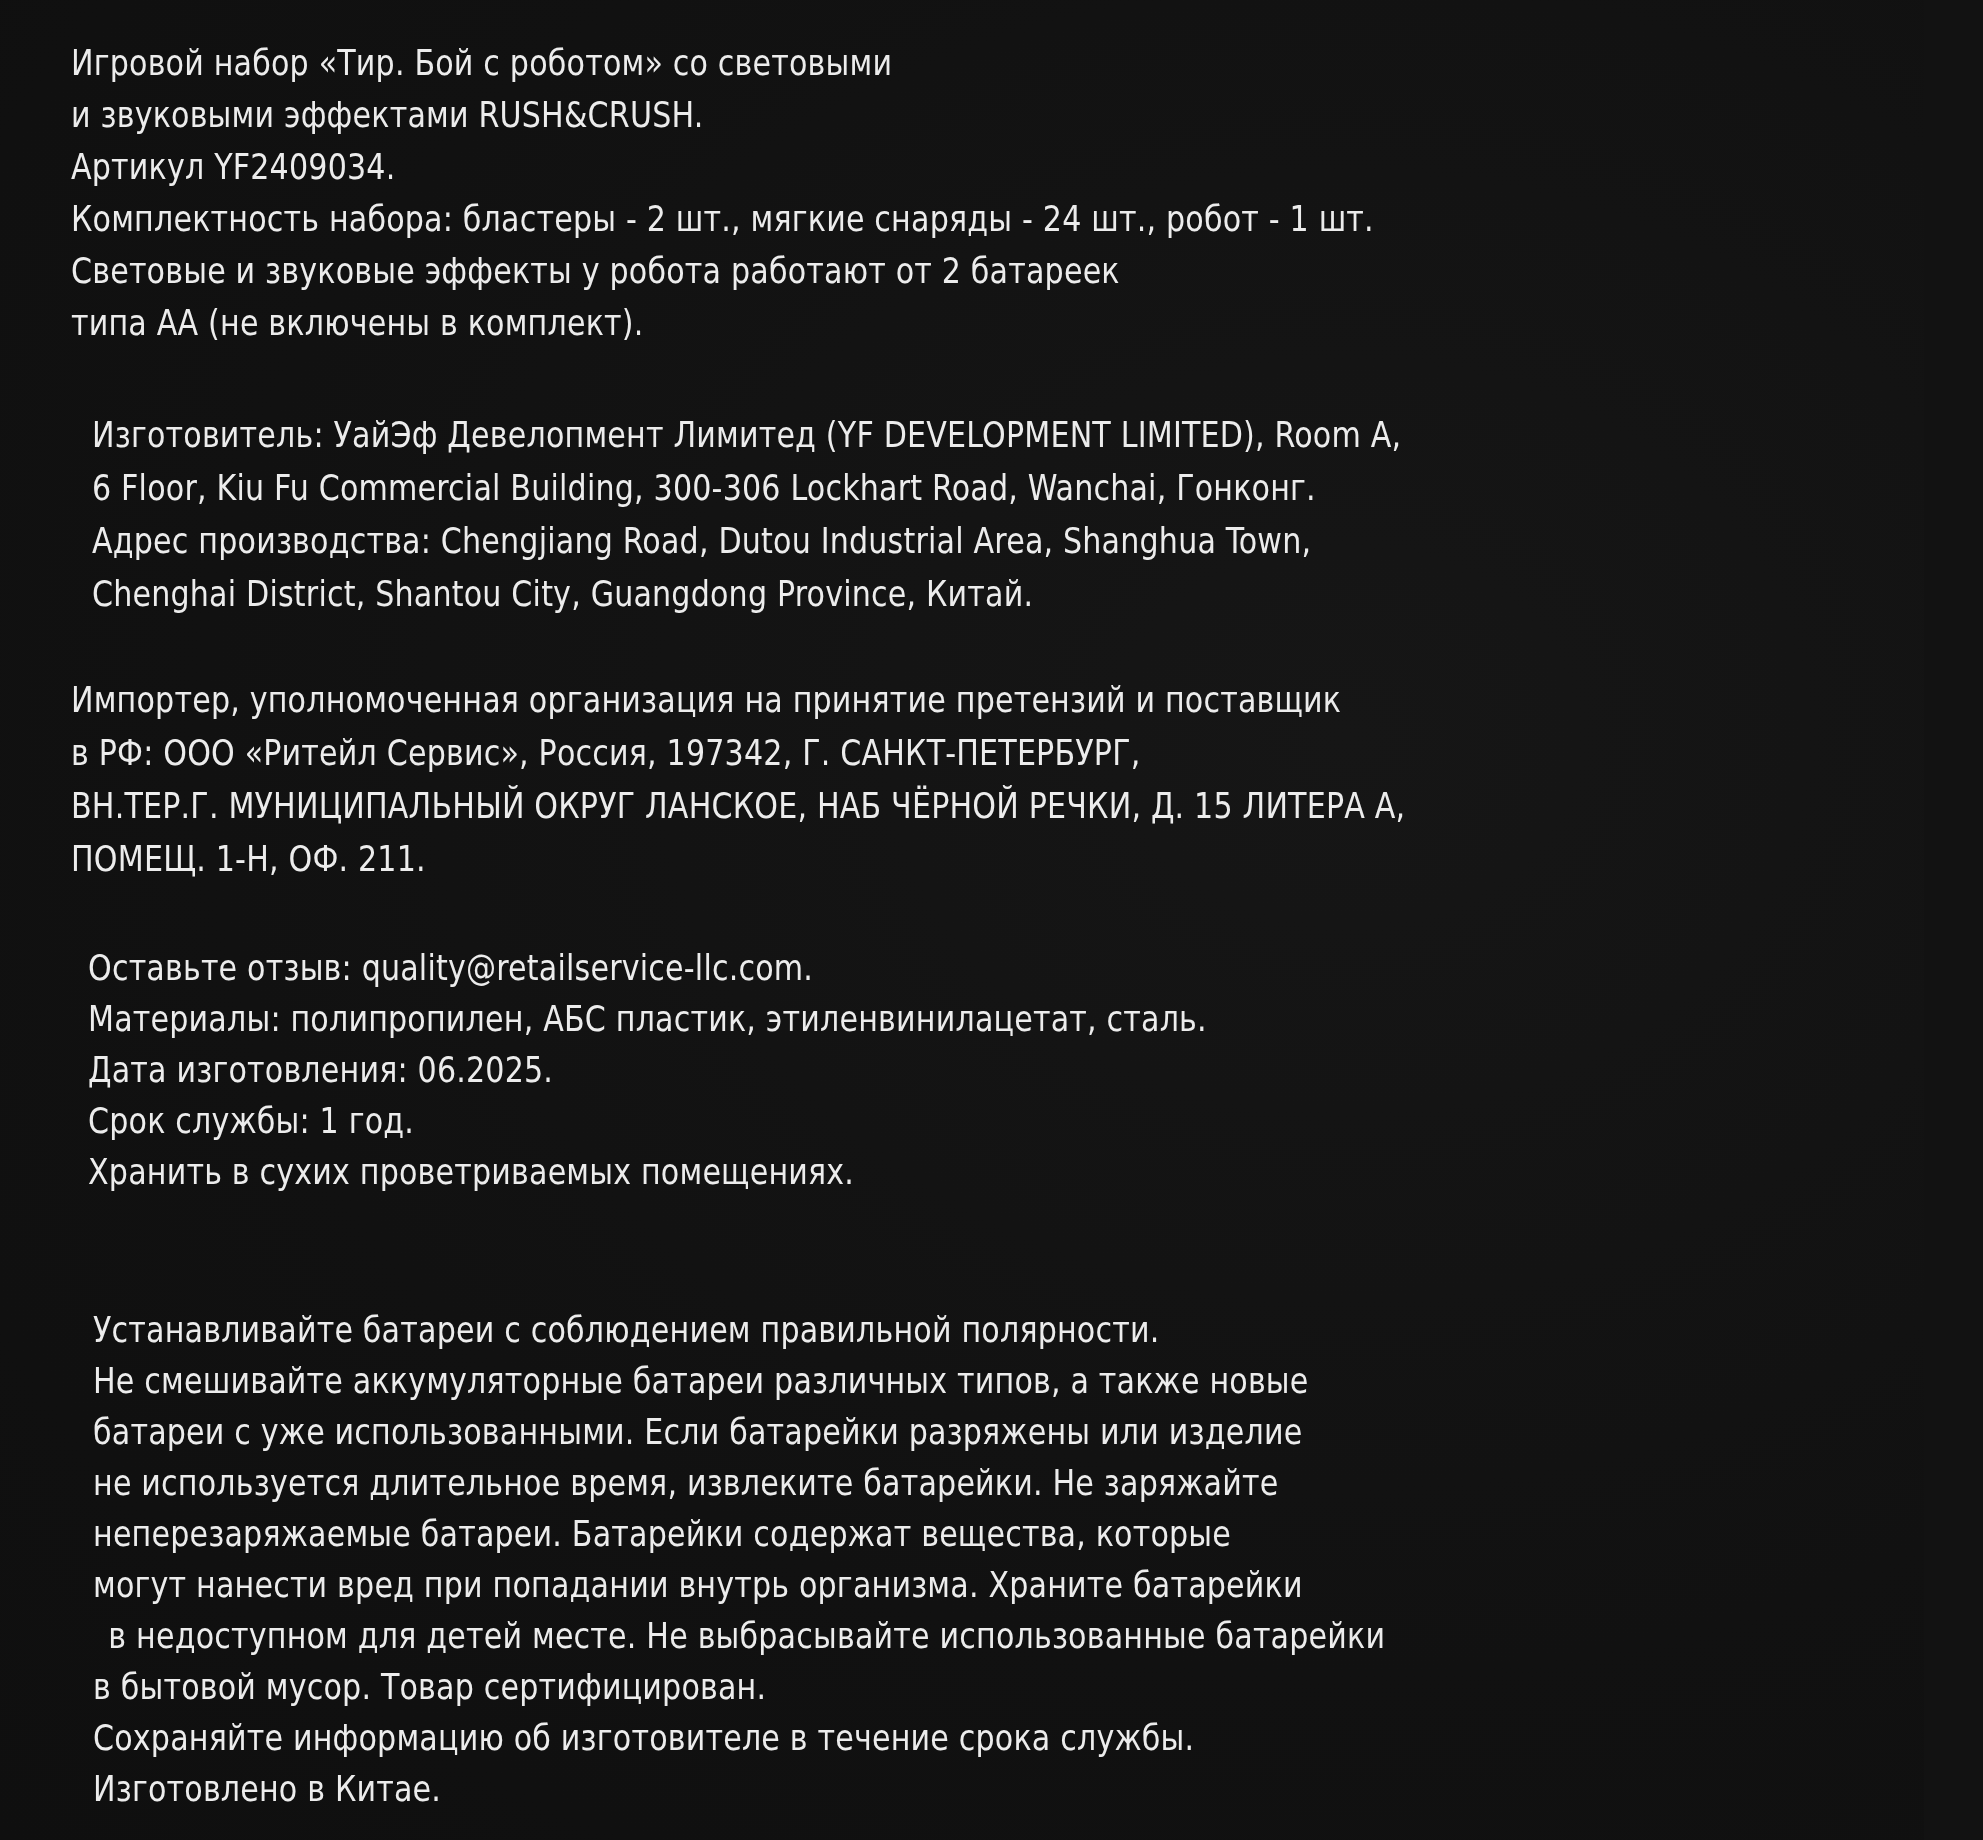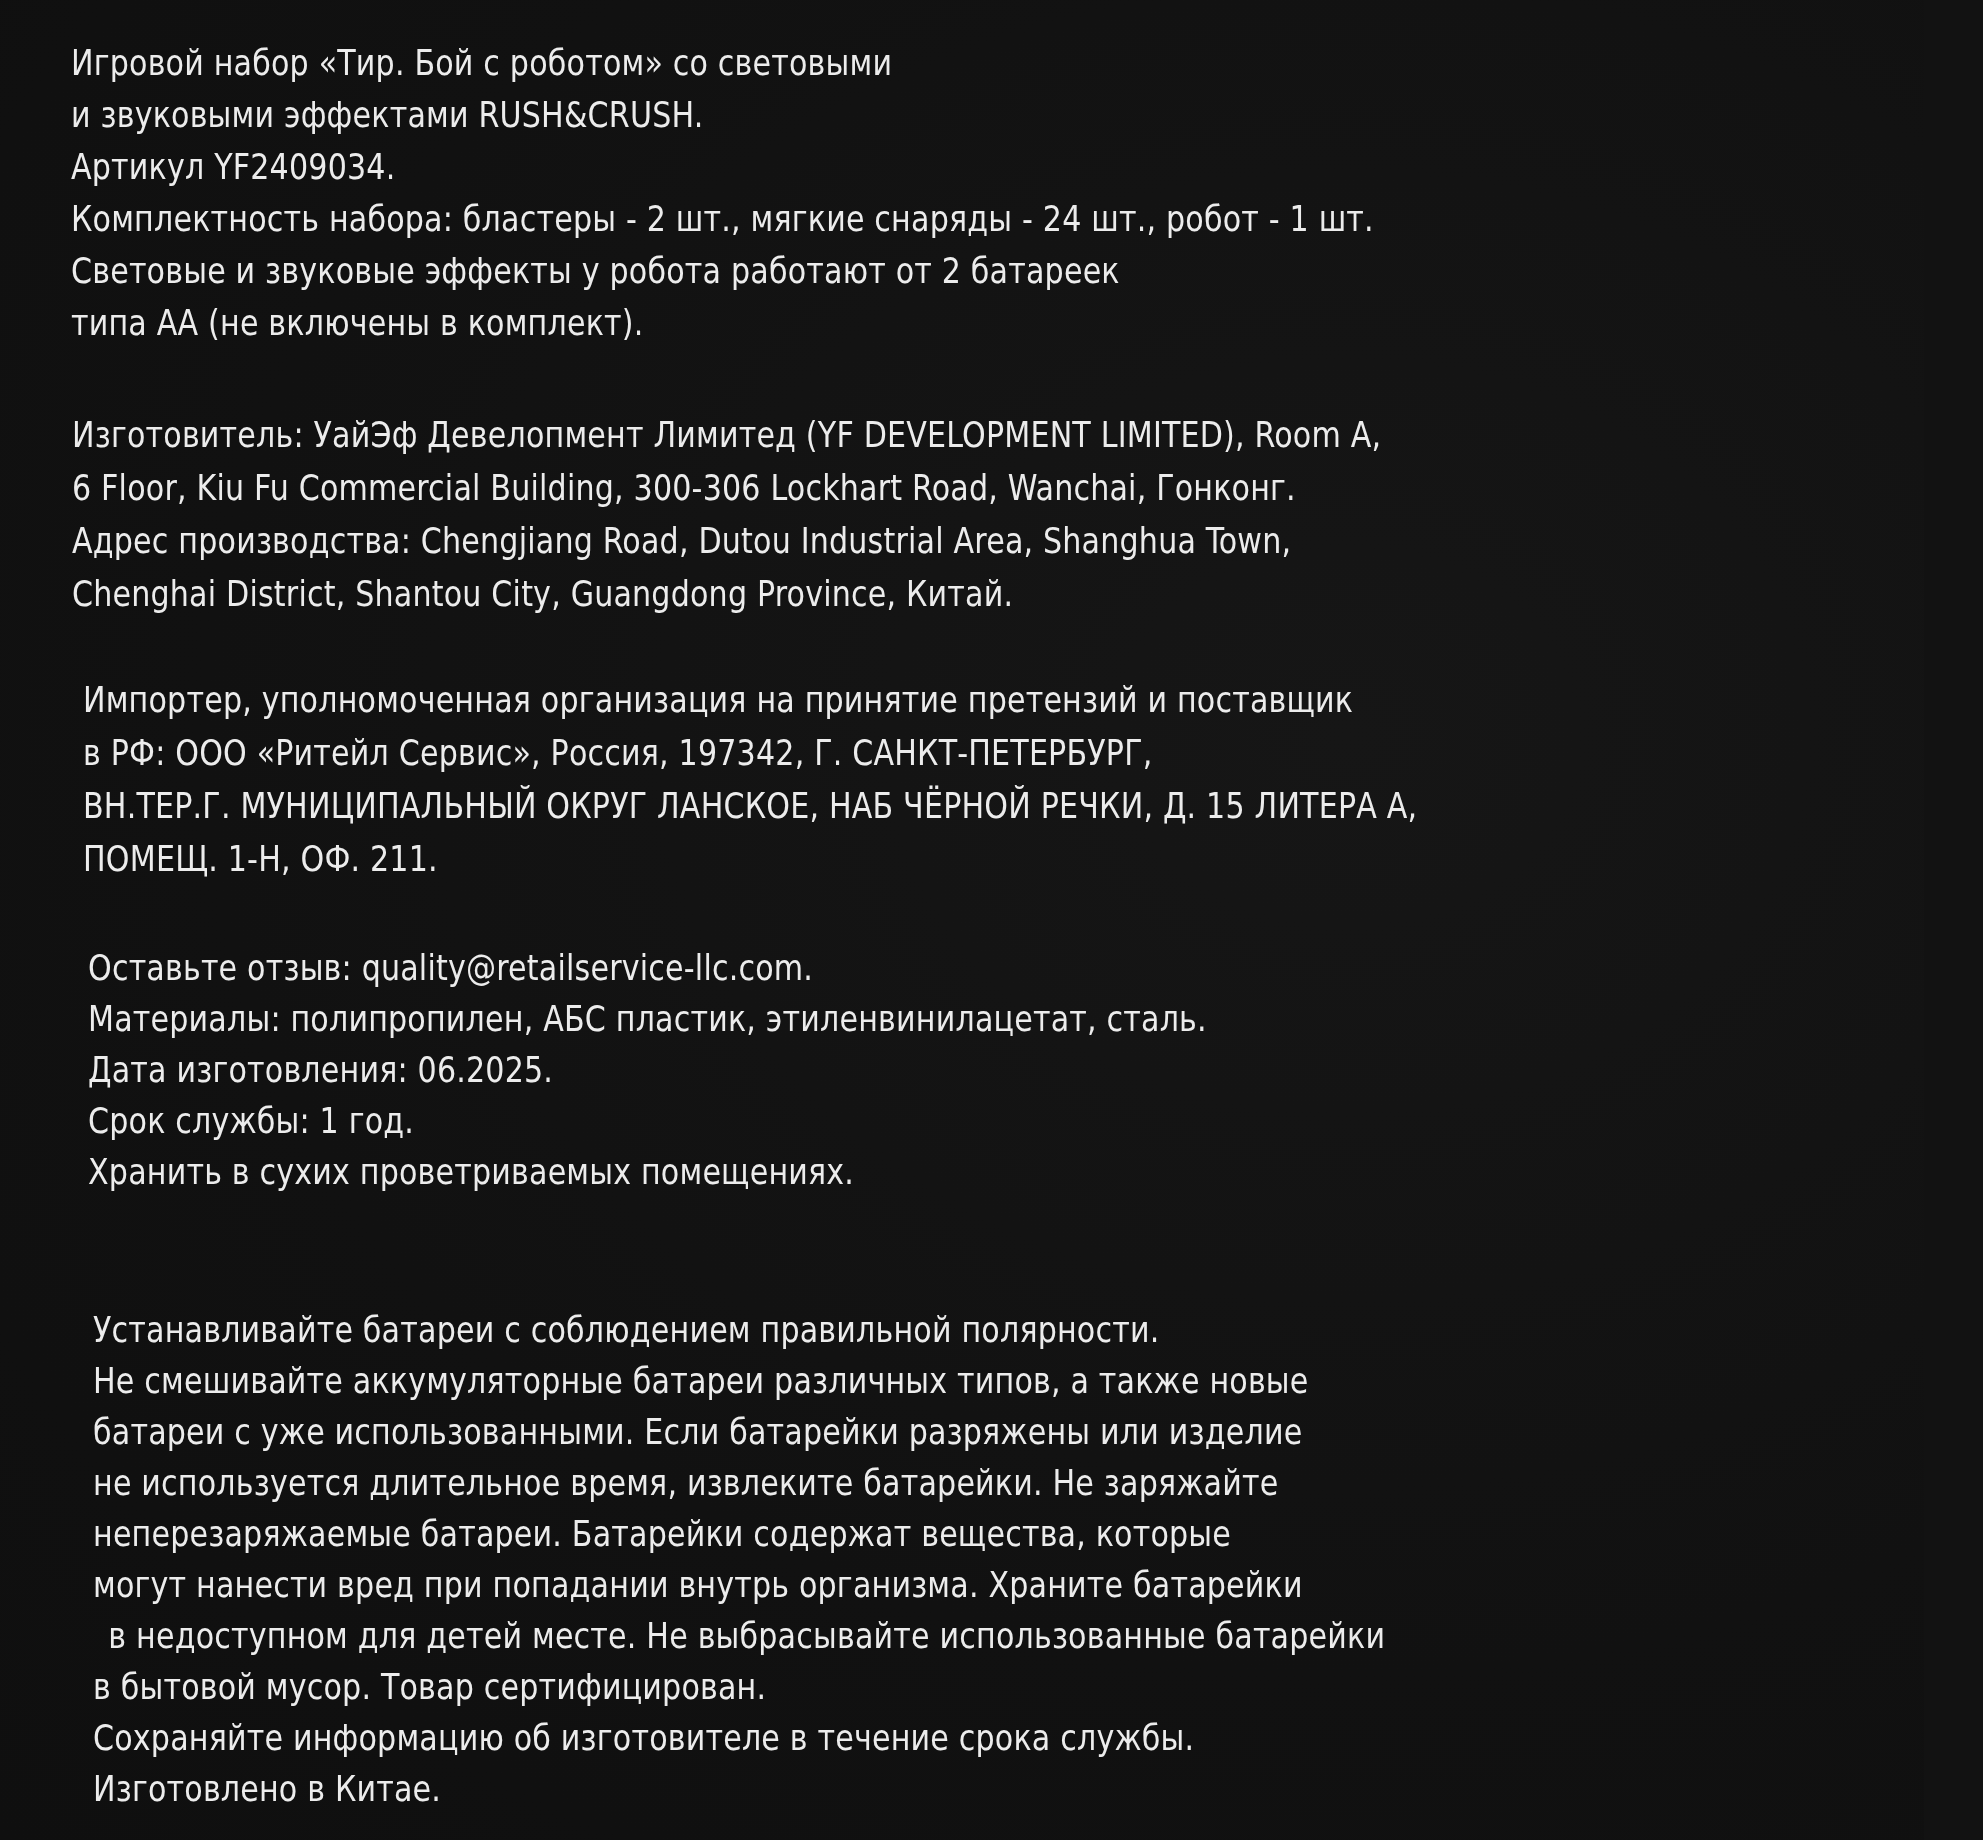--- a/index.html
+++ b/index.html
@@ -33,22 +33,22 @@
       white-space: pre;
       font-size: 36px;
       line-height: 52px;
       letter-spacing: 0.2px;
       font-weight: normal;
       font-stretch: condensed;
       transform-origin: left center;
       transform: scaleX(0.93);
     }
     #block-product { left: 71px; top: 37px; }
-    #block-manufacturer { left: 72px; top: 408px; }
-    #block-importer { left: 83px; top: 673px; }
+    #block-manufacturer { left: 92px; top: 408px; }
+    #block-importer { left: 71px; top: 673px; }
     #block-info { left: 88px; top: 942px; }
     #block-warnings { left: 93px; top: 1256px; margin-top: 48px; }
 
     #block-manufacturer .line { line-height: 53px; }
     #block-importer .line { line-height: 53px; }
     #block-info .line { line-height: 51px; }
     #block-warnings .line { line-height: 51px; }
 
     .indent { padding-left: 16.5px; }
   </style>

